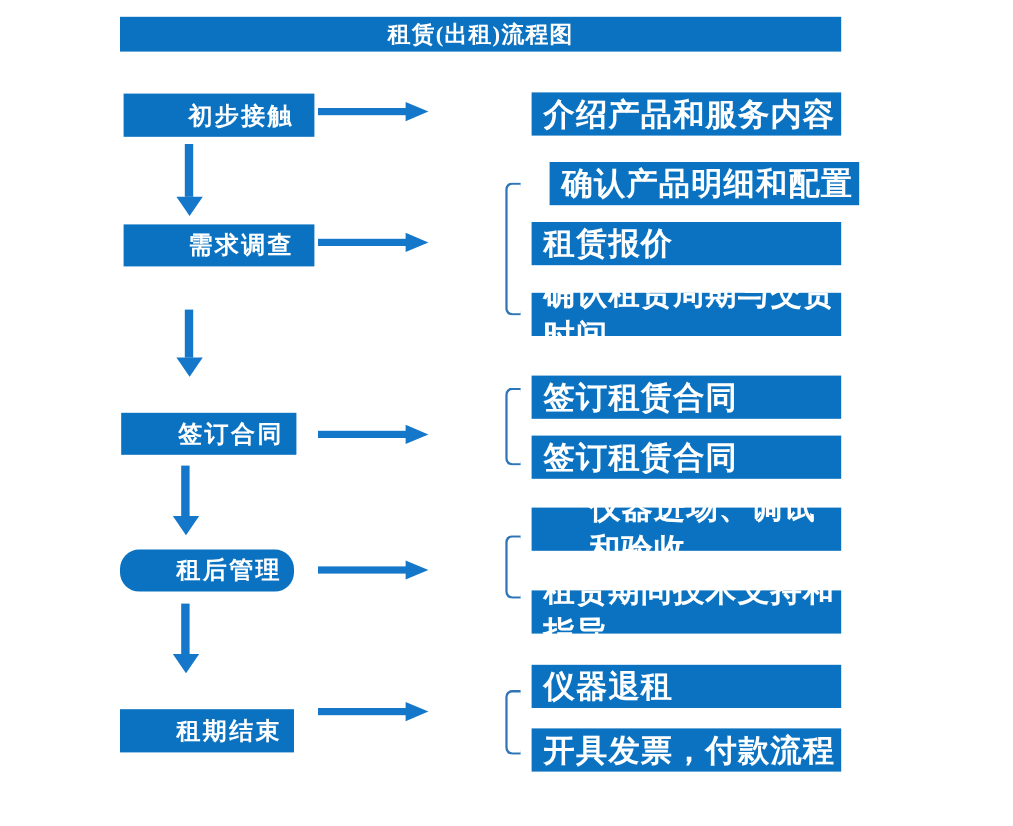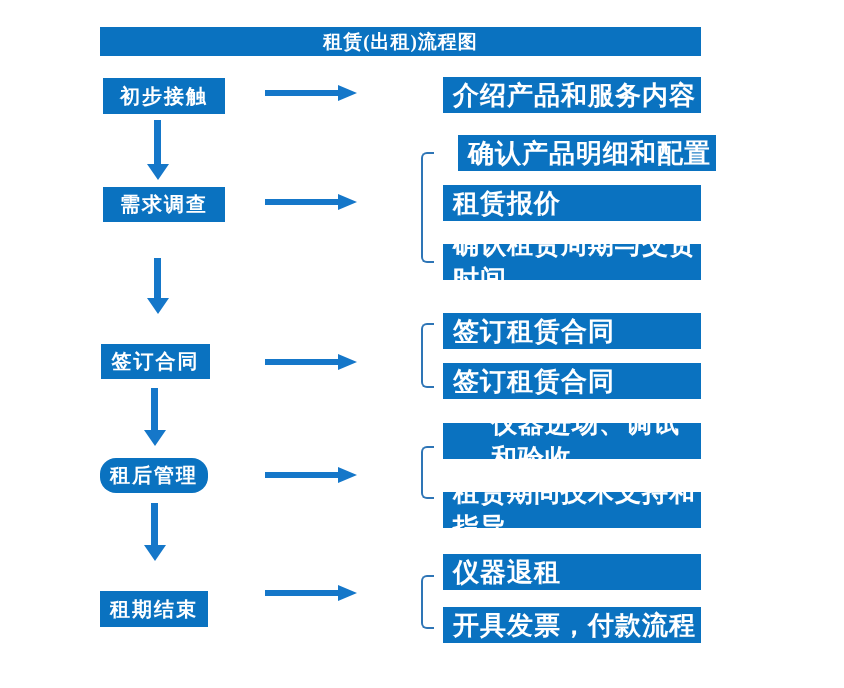--- a/index.html
+++ b/index.html
@@ -1,29 +1,29 @@
 <!DOCTYPE html>
 <html style="--box: #0a72c0; --arrow: #1577c9; --bracket: #2e75b6; --text: #ffffff;"><head>
 <meta charset="utf-8">
 <style>
   html,body { margin:0; padding:0; background:#ffffff; }
   .canvas {
     position:relative; width:844px; height:688px; background:#ffffff;
     font-family:"Liberation Serif", serif; overflow:hidden;
   }
   .titlebar {
-    position:absolute; left:100px; top:27px; width:601px; height:29px;
+    position:absolute; left:100px; top:14px; width:601px; height:29px;
     background:var(--box,#0a72c0); color:var(--text,#fff);
     display:flex; align-items:center; justify-content:center;
     font-weight:bold; font-size:19px; letter-spacing:1px;
   }
   .lbox {
     position:absolute; background:var(--box,#0a72c0); color:var(--text,#fff);
     display:flex; align-items:center; justify-content:center;
-    font-weight:bold; font-size:20px; letter-spacing:2px;
+    font-weight:bold; font-size:20px; letter-spacing:2px;padding-left:37px;
   }
   #lb1 { left:103px; top:78px;  width:122px; height:36px; }
   #lb2 { left:103px; top:187px; width:122px; height:35px; }
   #lb3 { left:101px; top:344px; width:109px; height:35px; }
   #lb4 { left:100px; top:458px; width:108px; height:35px;border-radius:16px; }
   #lb5 { left:100px; top:591px; width:108px; height:36px; }
 
   .rbox {
     position:absolute; left:443px; width:258px; height:36px;
     background:var(--box,#0a72c0); color:var(--text,#fff);

